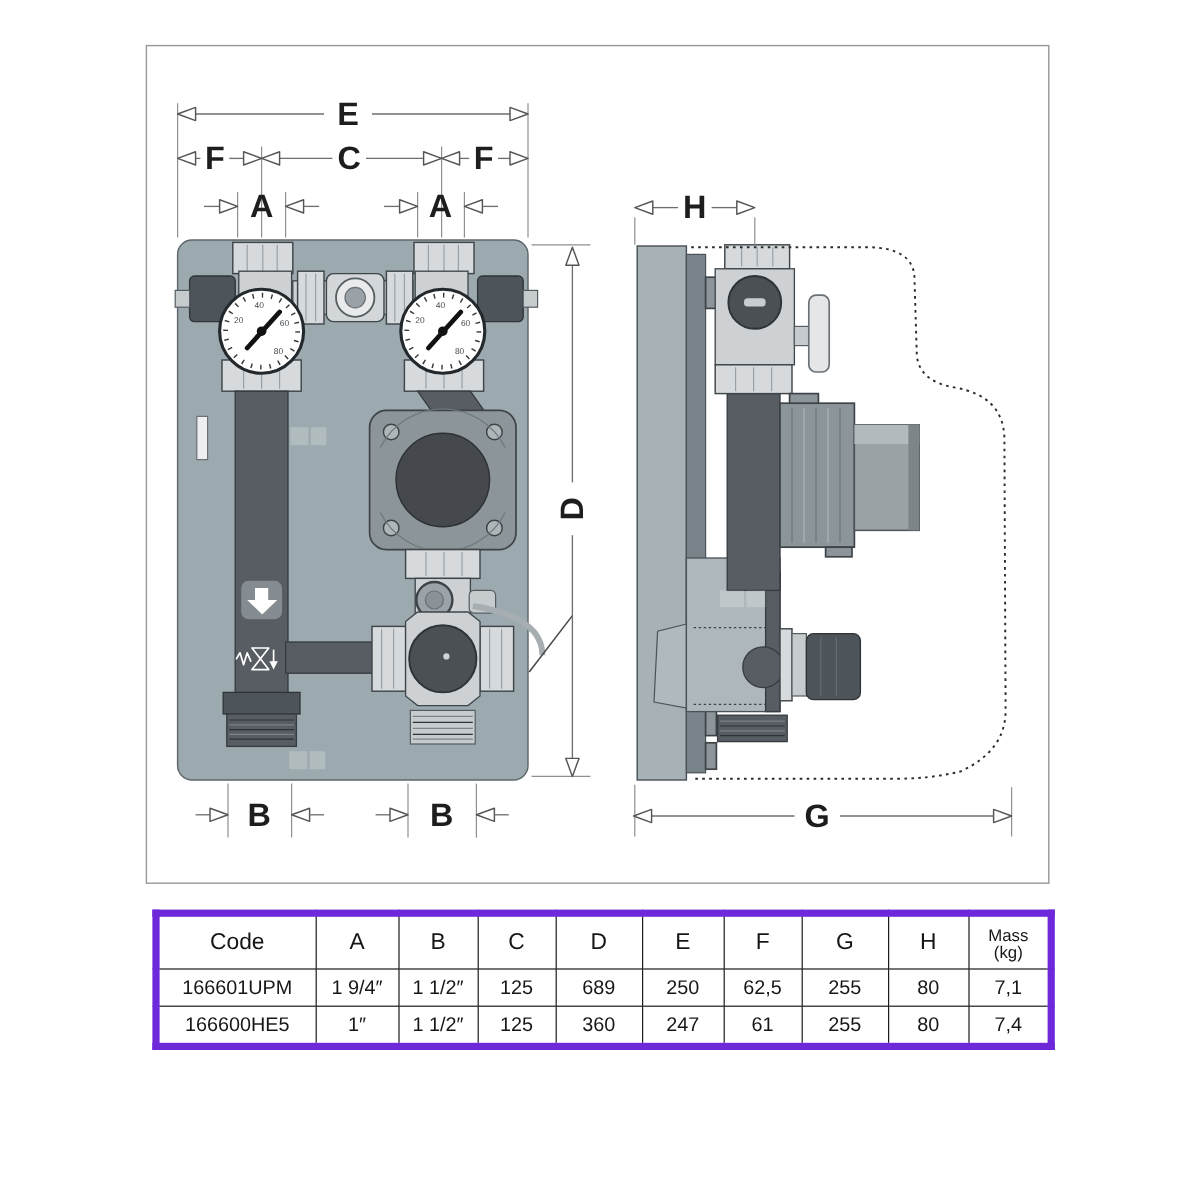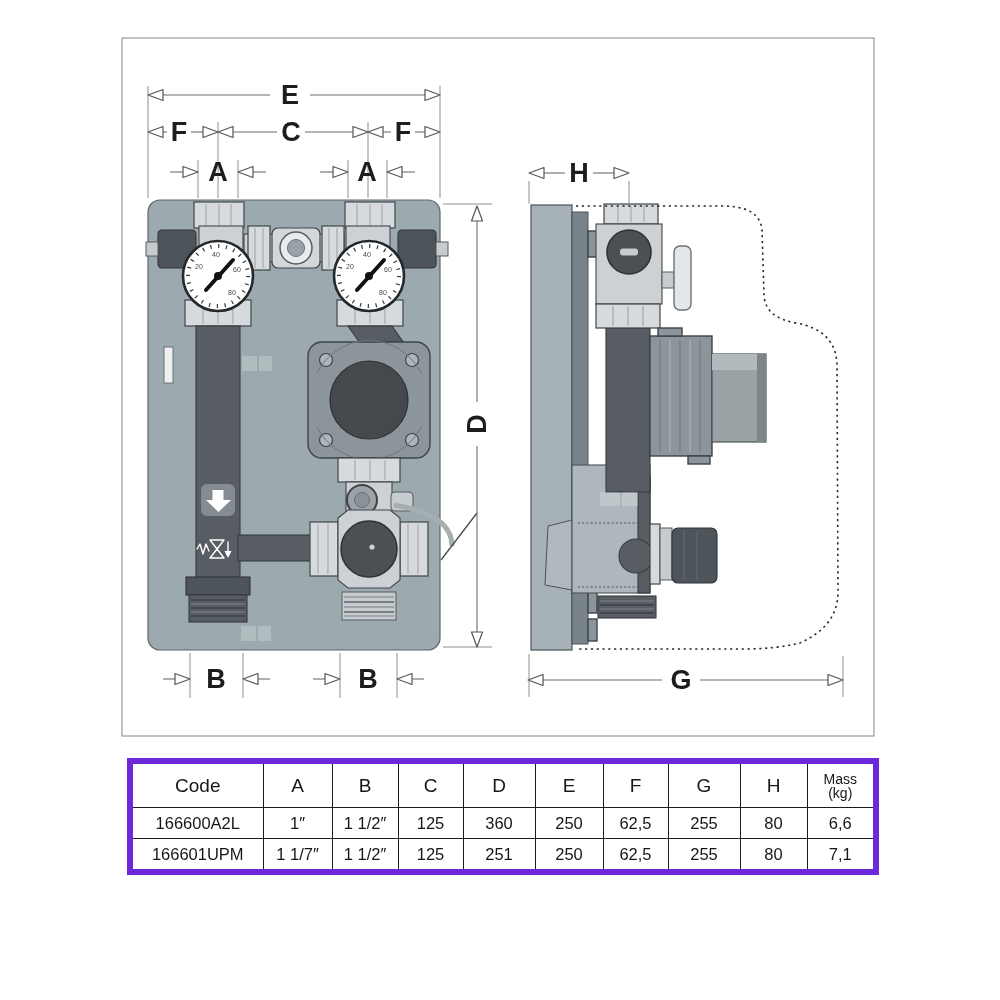--- a/index.html
+++ b/index.html
@@ -386,39 +386,39 @@
       <th>G</th>
       <th>H</th>
       <th>
         <div class="mass-h">Mass</div>
         <div class="mass-h">(kg)</div>
       </th>
     </tr>
   </thead>
   <tbody>
     <tr>
-      <td>166600A2L</td>
-      <td>1″</td>
+      <td>166601UPM</td>
+      <td>1 9/4″</td>
       <td>1 1/2″</td>
       <td>125</td>
-      <td>360</td>
-      <td>250</td>
-      <td>62,5</td>
-      <td>255</td>
-      <td>80</td>
-      <td>6,6</td>
-    </tr>
-    <tr>
-      <td>166601UPM</td>
-      <td>1 1/7″</td>
-      <td>1 1/2″</td>
-      <td>125</td>
-      <td>251</td>
+      <td>689</td>
       <td>250</td>
       <td>62,5</td>
       <td>255</td>
       <td>80</td>
       <td>7,1</td>
     </tr>
+    <tr>
+      <td>166600HE5</td>
+      <td>1″</td>
+      <td>1 1/2″</td>
+      <td>125</td>
+      <td>360</td>
+      <td>247</td>
+      <td>61</td>
+      <td>255</td>
+      <td>80</td>
+      <td>7,4</td>
+    </tr>
   </tbody>
 </table>
 
 </div>
 
 </body></html>

